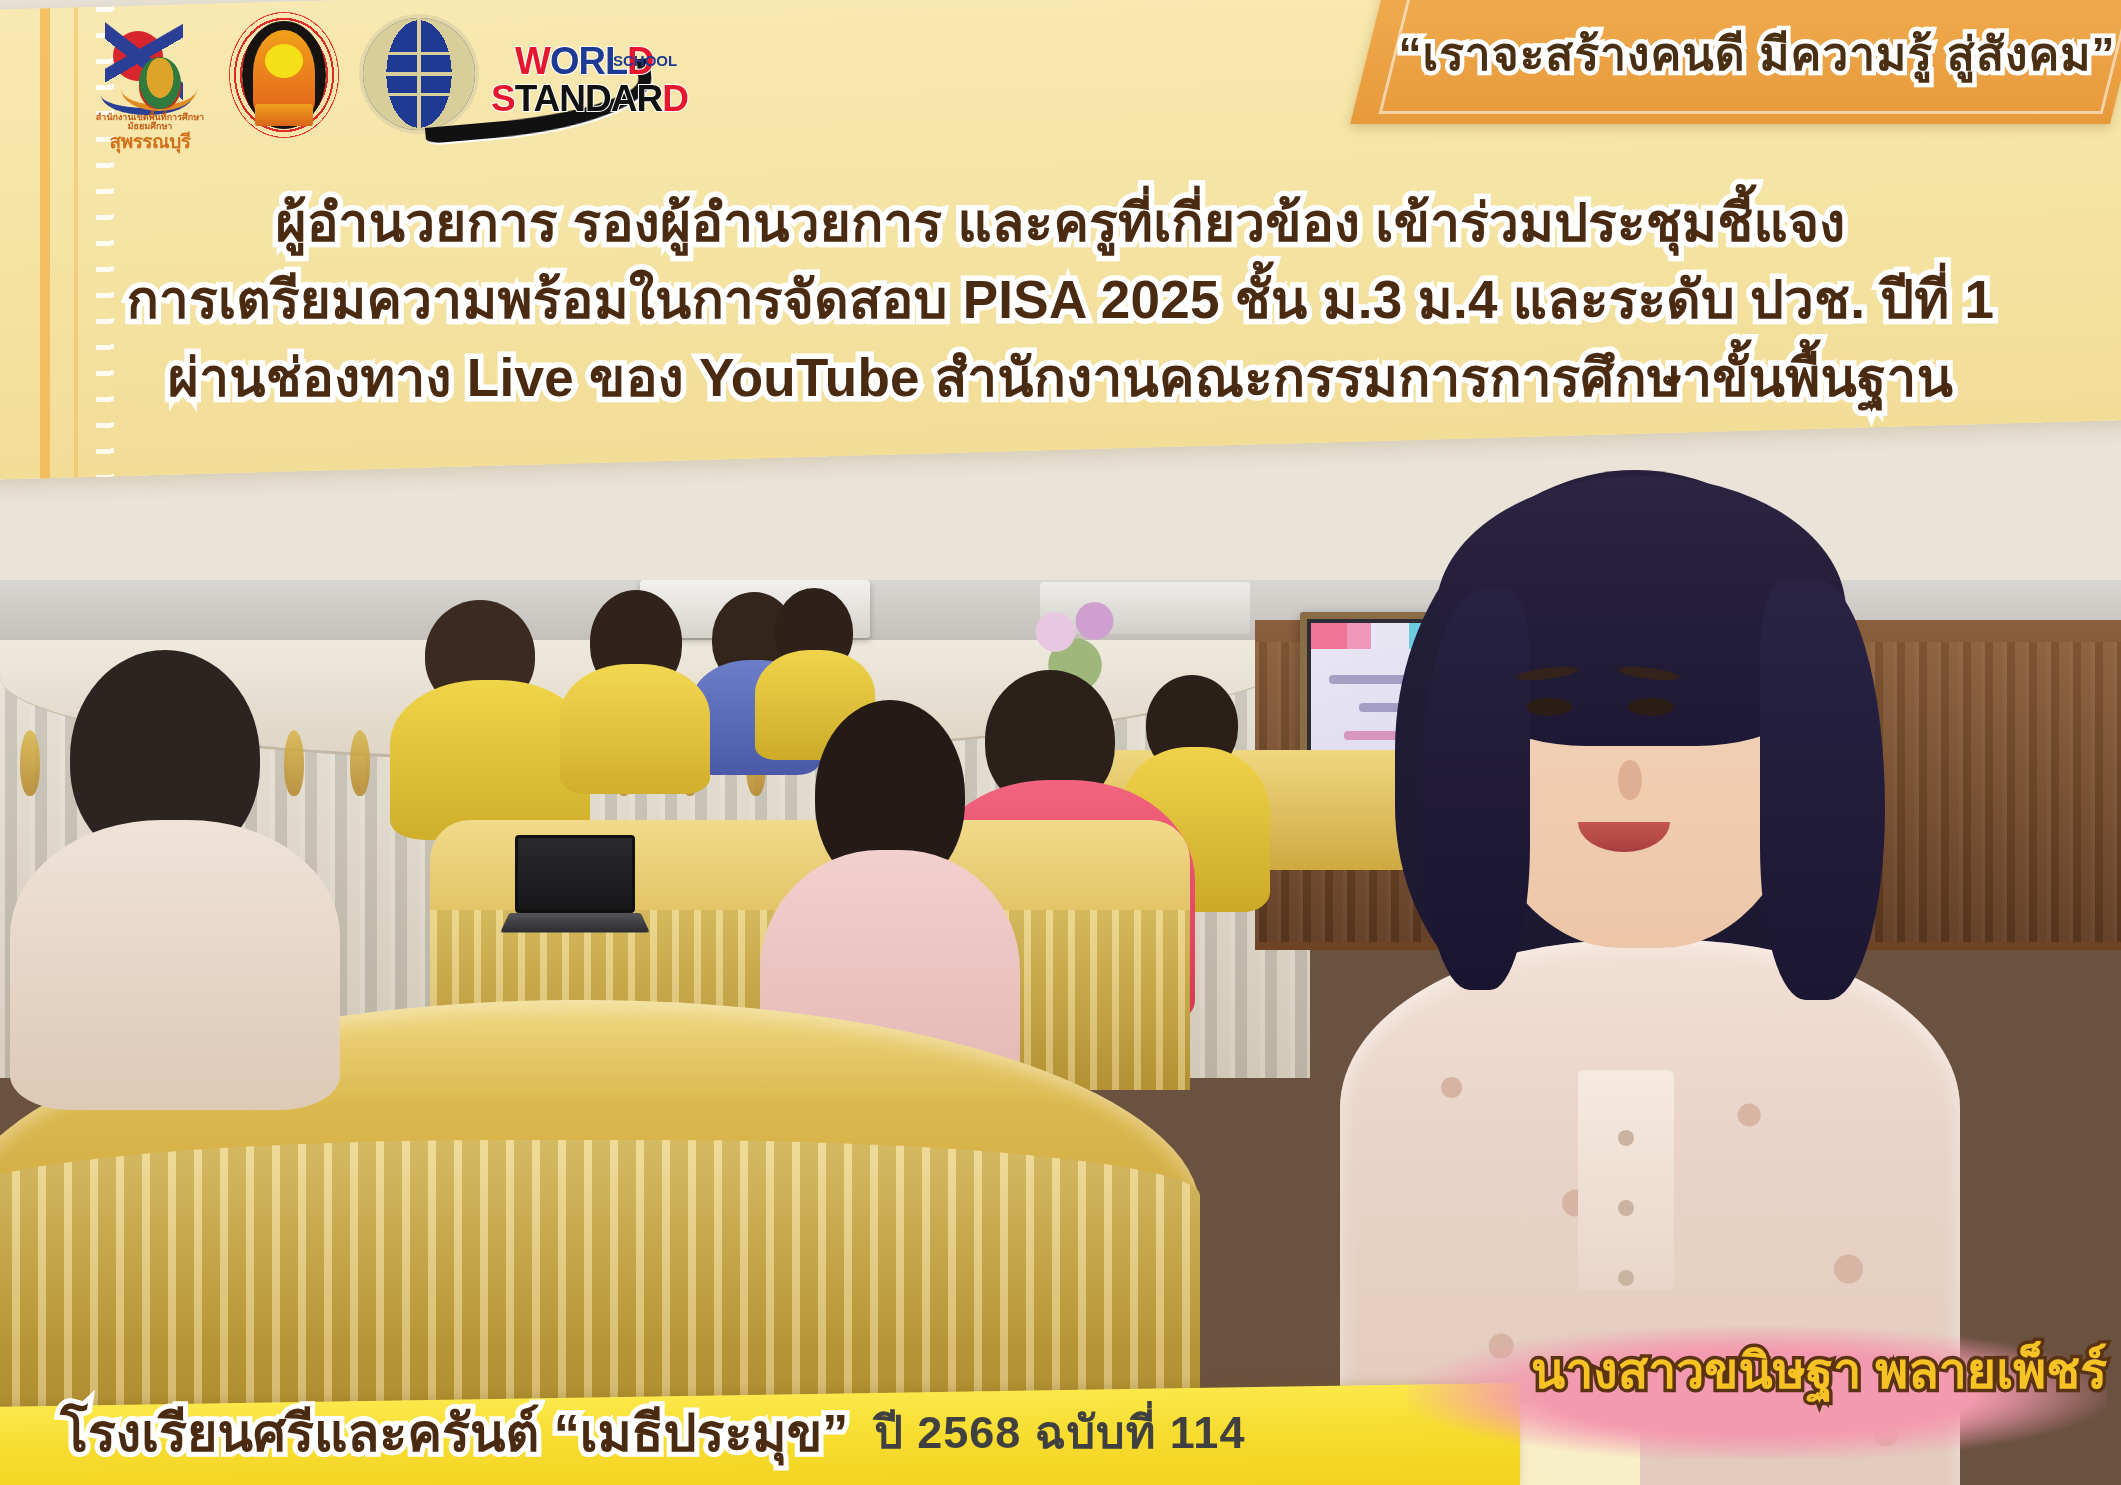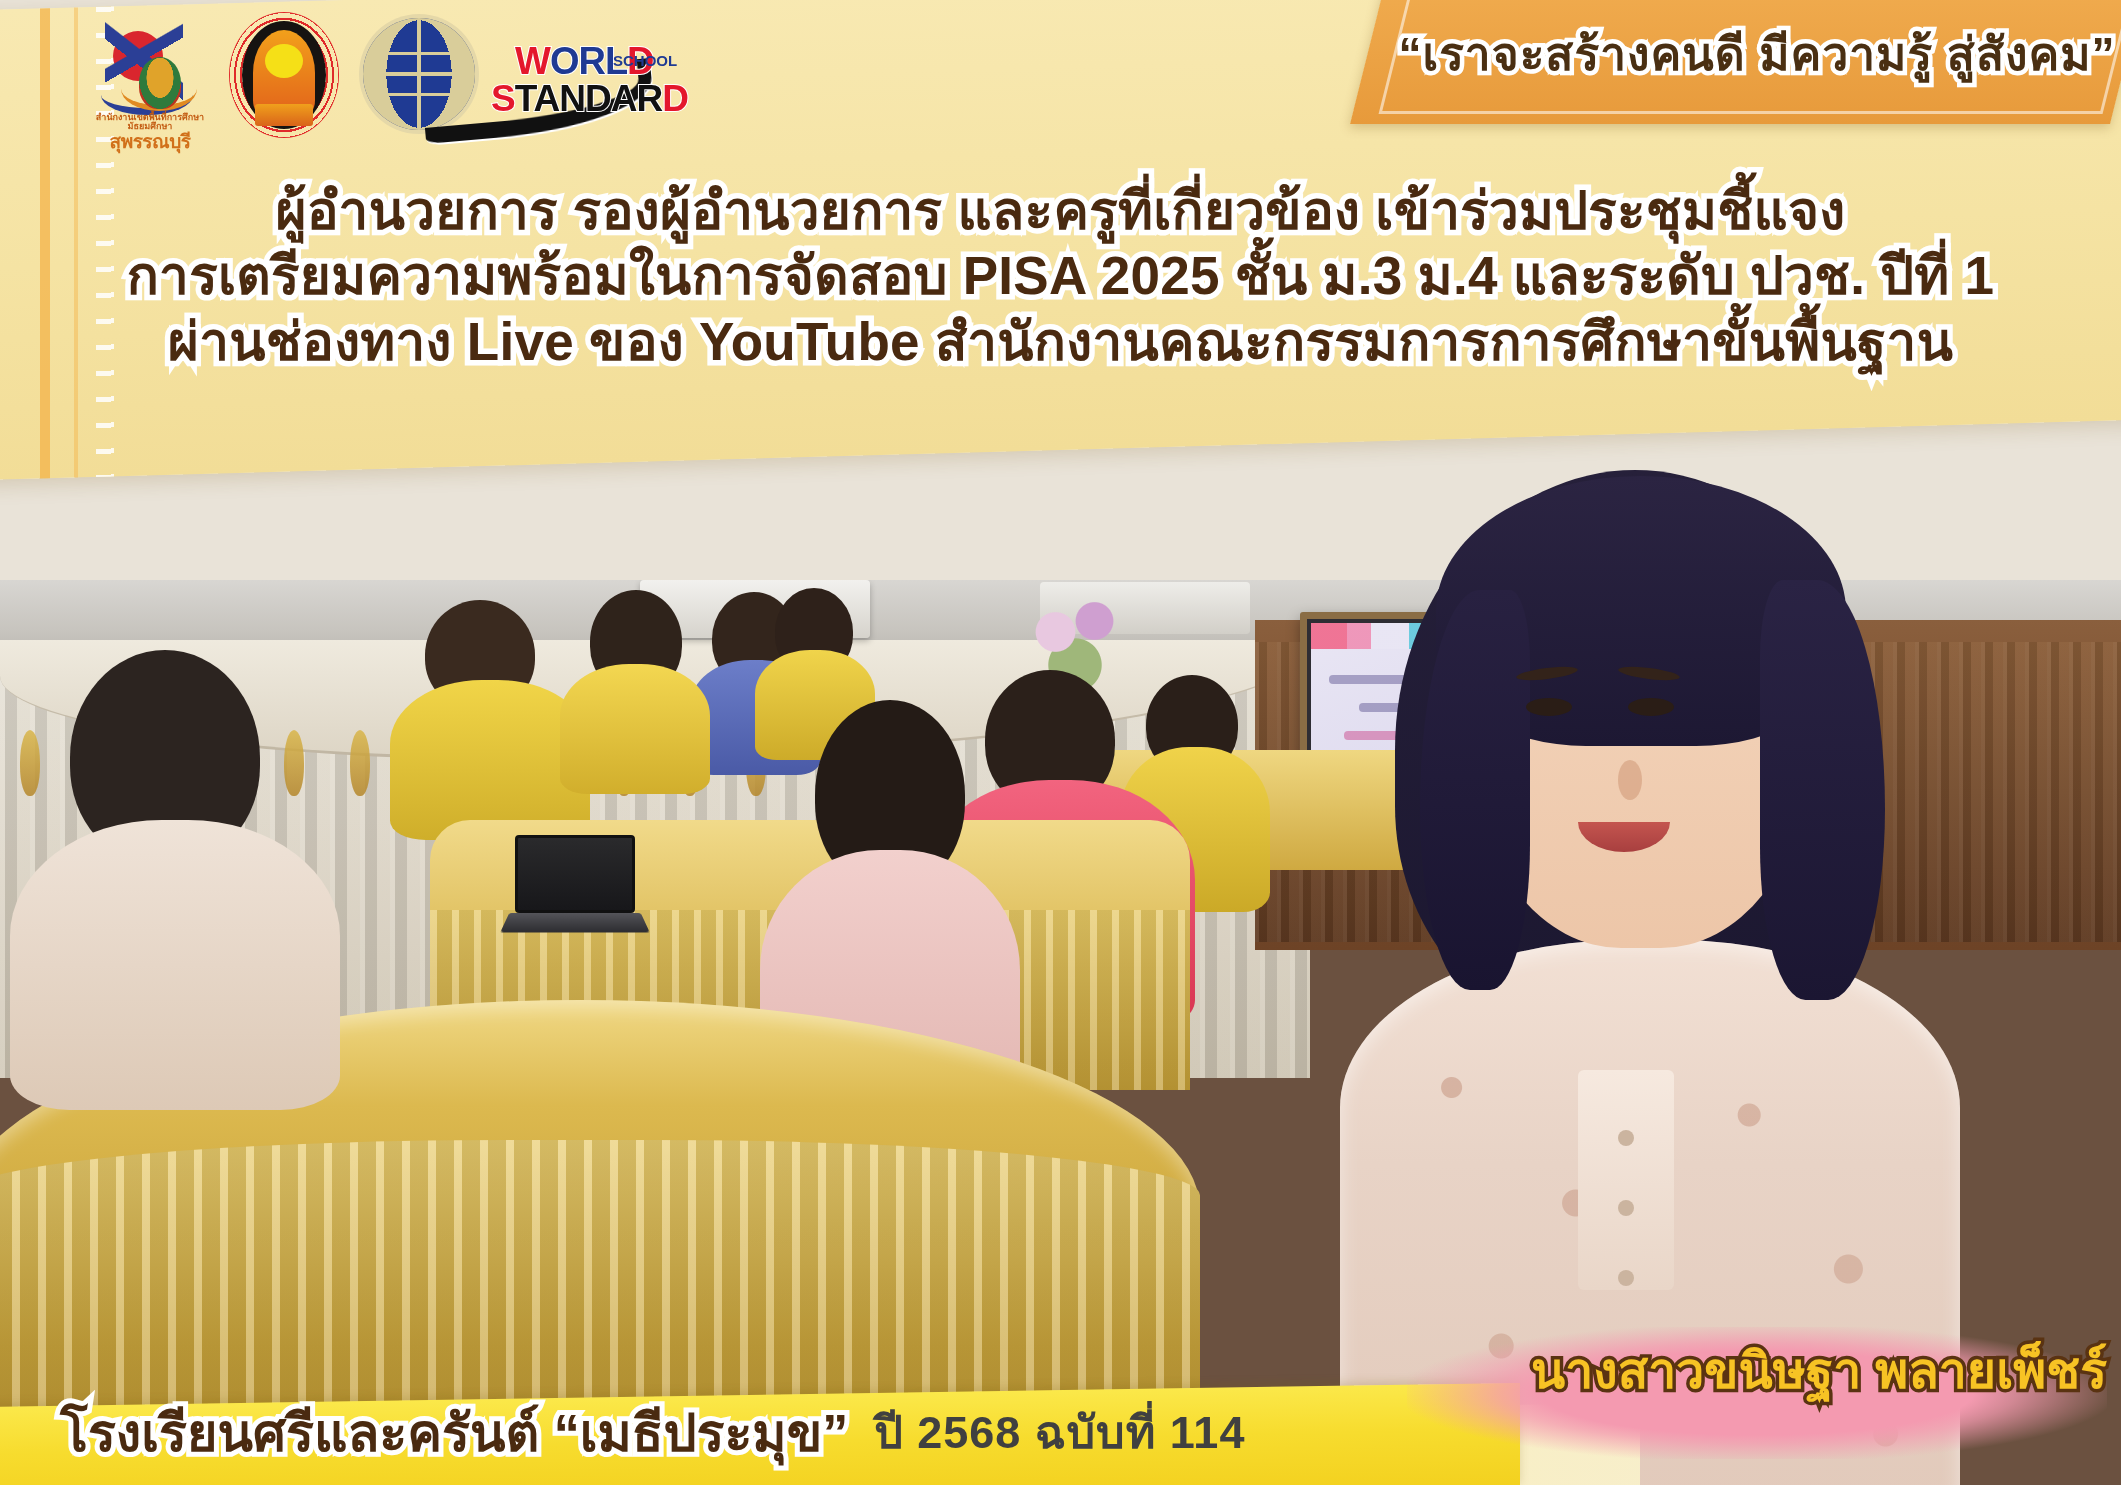--- a/index.html
+++ b/index.html
@@ -252,21 +252,21 @@
     -webkit-text-stroke:9px #fff;paint-order:stroke fill;
     white-space:nowrap;letter-spacing:1px;
   }
 
   .headline{
     position:absolute;left:0;top:176px;width:2121px;
     text-align:center;color:#4a2a10;font-weight:bold;
     font-size:53px;line-height:1.16;letter-spacing:.3px;
     -webkit-text-stroke:11px #fff;paint-order:stroke fill;
   }
-  .headline div{margin:4px;padding:0;}
+  .headline div{margin:16px;padding:0;}
 
   
   .botband{
     position:absolute;left:-20px;bottom:-14px;width:1540px;height:104px;
     background:linear-gradient(180deg,#fbe84a 0%,#f7dc2e 45%,#f3d11f 100%);
     transform:skewY(-0.9deg);
     box-shadow:0 -3px 10px rgba(120,95,10,.2);
   }
   .botband2{
     position:absolute;left:880px;bottom:-10px;width:760px;height:86px;

